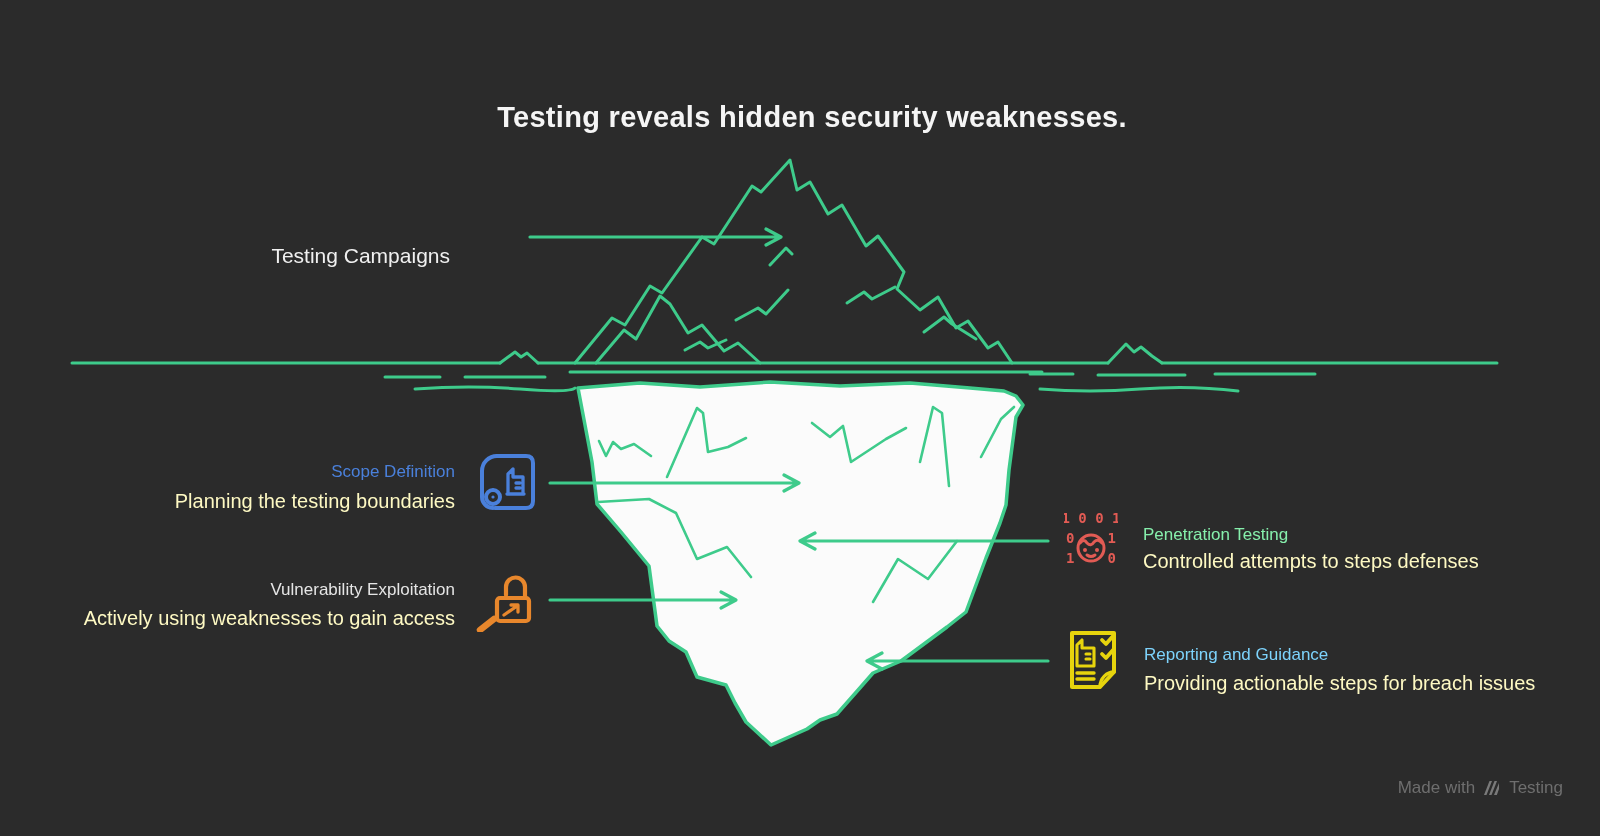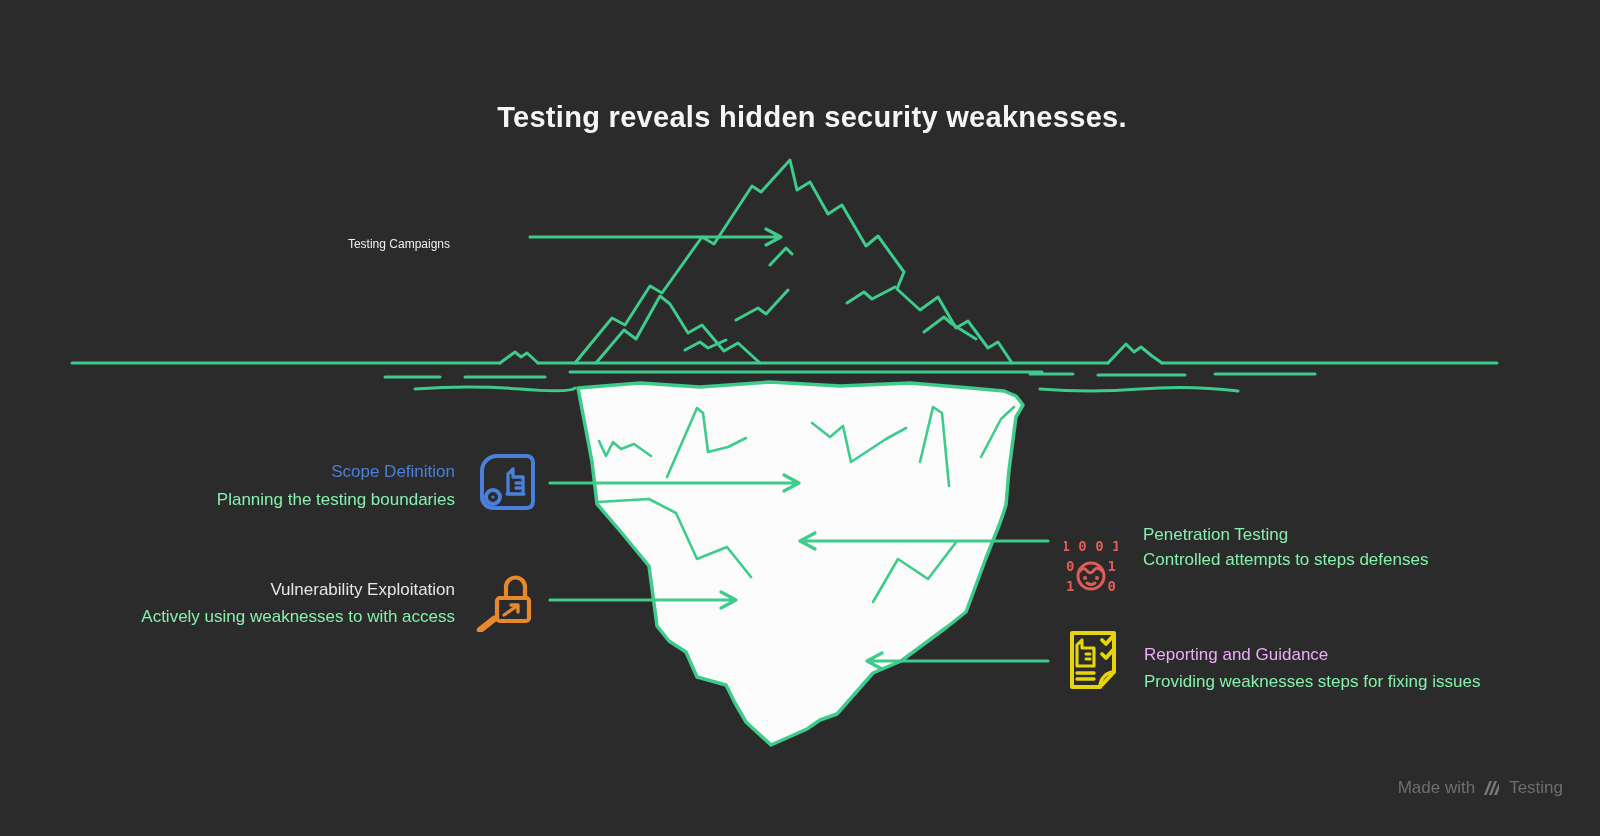--- a/index.html
+++ b/index.html
@@ -5,25 +5,25 @@
   html,body{margin:0;padding:0}
   body{
     width:1600px;height:836px;position:relative;overflow:hidden;
     background:#2b2b2b;
     font-family:"Liberation Sans",sans-serif;
   }
   #scene{position:absolute;left:0;top:0}
   .abs{position:absolute;white-space:nowrap}
   .main-title{font-size:29px;font-weight:bold;color:#f5f5f5;letter-spacing:.3px;text-align:center}
   .lbl-title{font-size:17px}
-  .lbl-desc{font-size:17px;color:#86efac}
+  .lbl-desc{font-size:20px;color:#fef9c3}
   .t-blue{color:#4A80DB}
   .t-orange{color:#e5e5e5}
   .t-red{color:#86efac}
-  .t-yellow{color:#f0abfc}
+  .t-yellow{color:#7dd3fc}
   .t-white{color:#f0f0f0}
   .right{text-align:center}
   .icon-box{position:absolute}
   .watermark{position:absolute;display:flex;align-items:center;gap:7px;
     font-size:17px;color:#6e6e6e}
 </style>
 </head>
 <body>
 
 <svg id="scene" width="1600" height="836" viewBox="0 0 1600 836">
@@ -73,68 +73,68 @@
     <path d="M530,237 H779 M766,229 L781,237 L766,245"></path>
     <path d="M550,483 H797 M784,475 L799,483 L784,491"></path>
     <path d="M550,600 H734 M721,592 L736,600 L721,608"></path>
     <path d="M1048,541 H802 M815,533 L800,541 L815,549"></path>
     <path d="M1048,661 H869 M882,653 L867,661 L882,669"></path>
   </g>
 </svg>
 
 <div class="abs main-title" style="left:12px;top:101px;width:1600px">Testing reveals hidden security weaknesses.</div>
 
-<div class="abs t-white" style="right:1150px;top:237px;font-size:12px">Testing Campaigns</div>
+<div class="abs t-white" style="right:1150px;top:244px;font-size:21px">Testing Campaigns</div>
 
 <div class="abs lbl-title t-blue right" style="right:1145px;top:462px">Scope Definition</div>
 <div class="abs lbl-desc right" style="right:1145px;top:490px">Planning the testing boundaries</div>
 <div class="icon-box" style="left:477px;top:452px">
   <svg width="60" height="60" viewBox="0 0 60 60" fill="none" stroke="#4A80DB" stroke-width="4" stroke-linecap="round" stroke-linejoin="round">
     <path d="M20,4 H49 Q56,4 56,11 V49 Q56,56 49,56 H18"></path>
     <path d="M20,4 A15,15 0 0 0 5,19 V45 A11,11 0 0 0 16,56"></path>
     <circle cx="16" cy="45" r="7"></circle>
     <circle cx="16" cy="45" r="1.6" fill="#4A80DB" stroke="none"></circle>
     <path d="M31,42 V22 L36,17 V25 M36,25 H46 V42 M30,42 H47 M39,31 H43 M39,36 H43" stroke-width="3.3"></path>
   </svg>
 </div>
 
 <div class="abs lbl-title t-orange right" style="right:1145px;top:580px">Vulnerability Exploitation</div>
-<div class="abs lbl-desc right" style="right:1145px;top:607px">Actively using weaknesses to with access</div>
+<div class="abs lbl-desc right" style="right:1145px;top:607px">Actively using weaknesses to gain access</div>
 <div class="icon-box" style="left:473px;top:568px">
   <svg width="64" height="64" viewBox="0 0 64 64" fill="none" stroke="#E8872C" stroke-width="4.2" stroke-linecap="round" stroke-linejoin="round">
     <path d="M33,27 V19 A9.5,9.5 0 0 1 52,19 V30"></path>
     <rect x="24" y="30" width="32" height="23" rx="3"></rect>
     <path d="M31,47 L44,38 M38,37 H45 V44" stroke-width="3.3"></path>
     <path d="M21,51 L7,62" stroke-width="6.5"></path>
   </svg>
 </div>
 
 <div class="abs lbl-title t-red" style="left:1143px;top:525px">Penetration Testing</div>
 <div class="abs lbl-desc" style="left:1143px;top:550px">Controlled attempts to steps defenses</div>
-<div class="icon-box" style="left:1064px;top:538px">
+<div class="icon-box" style="left:1064px;top:510px">
   <svg width="54" height="58" viewBox="0 0 54 58" fill="none">
     <g fill="#E25B54" stroke="none" font-family="'DejaVu Sans Mono',monospace" font-weight="bold" font-size="14">
       <text x="27" y="13" text-anchor="middle">1 0 0 1</text>
       <text x="2" y="33">0</text>
       <text x="52" y="33" text-anchor="end">1</text>
       <text x="2" y="53">1</text>
       <text x="52" y="53" text-anchor="end">0</text>
     </g>
     <g stroke="#E25B54" stroke-width="3" fill="none" stroke-linecap="round" stroke-linejoin="round">
       <circle cx="27" cy="38" r="13"></circle>
       <path d="M16,33 Q20,28 23,33 Q27,37 30,32 Q34,28 38,33"></path>
       <path d="M23,45 Q27,48 31,45"></path>
     </g>
     <circle cx="21" cy="40" r="2" fill="#E25B54"></circle>
     <circle cx="33" cy="40" r="2" fill="#E25B54"></circle>
   </svg>
 </div>
 
 <div class="abs lbl-title t-yellow" style="left:1144px;top:645px">Reporting and Guidance</div>
-<div class="abs lbl-desc" style="left:1144px;top:672px">Providing weaknesses steps for fixing issues</div>
+<div class="abs lbl-desc" style="left:1144px;top:672px">Providing actionable steps for breach issues</div>
 <div class="icon-box" style="left:1064px;top:630px">
   <svg width="58" height="60" viewBox="0 0 58 60" fill="none" stroke="#E7D40D" stroke-width="4" stroke-linecap="round" stroke-linejoin="round">
     <path d="M8,3 H50 V42 L36,57 H8 Z"></path>
     <path d="M50,42 C43,42 36,48 36,57" stroke-width="3.4"></path>
     <path d="M38,10 L42,14 L49,6 M38,24 L42,28 L49,20" stroke-width="3.8"></path>
     <path d="M13,36 V15 L18,10 V18 M18,18 H30 V36 M13,36 H30 M22,24 H26 M22,29 H26" stroke-width="3.1"></path>
     <path d="M13,43 H30 M13,49 H30" stroke-width="3.4"></path>
   </svg>
 </div>
 

